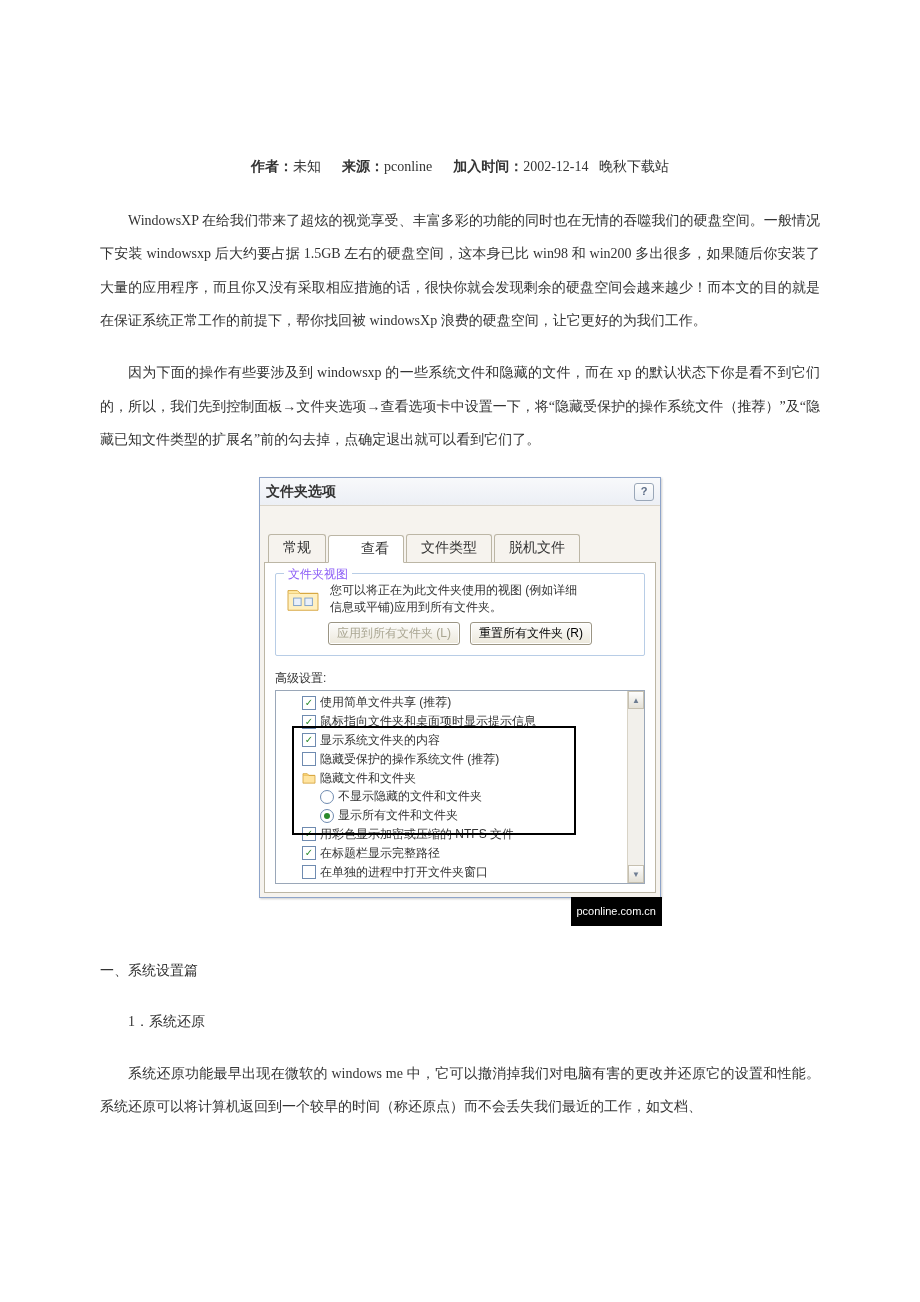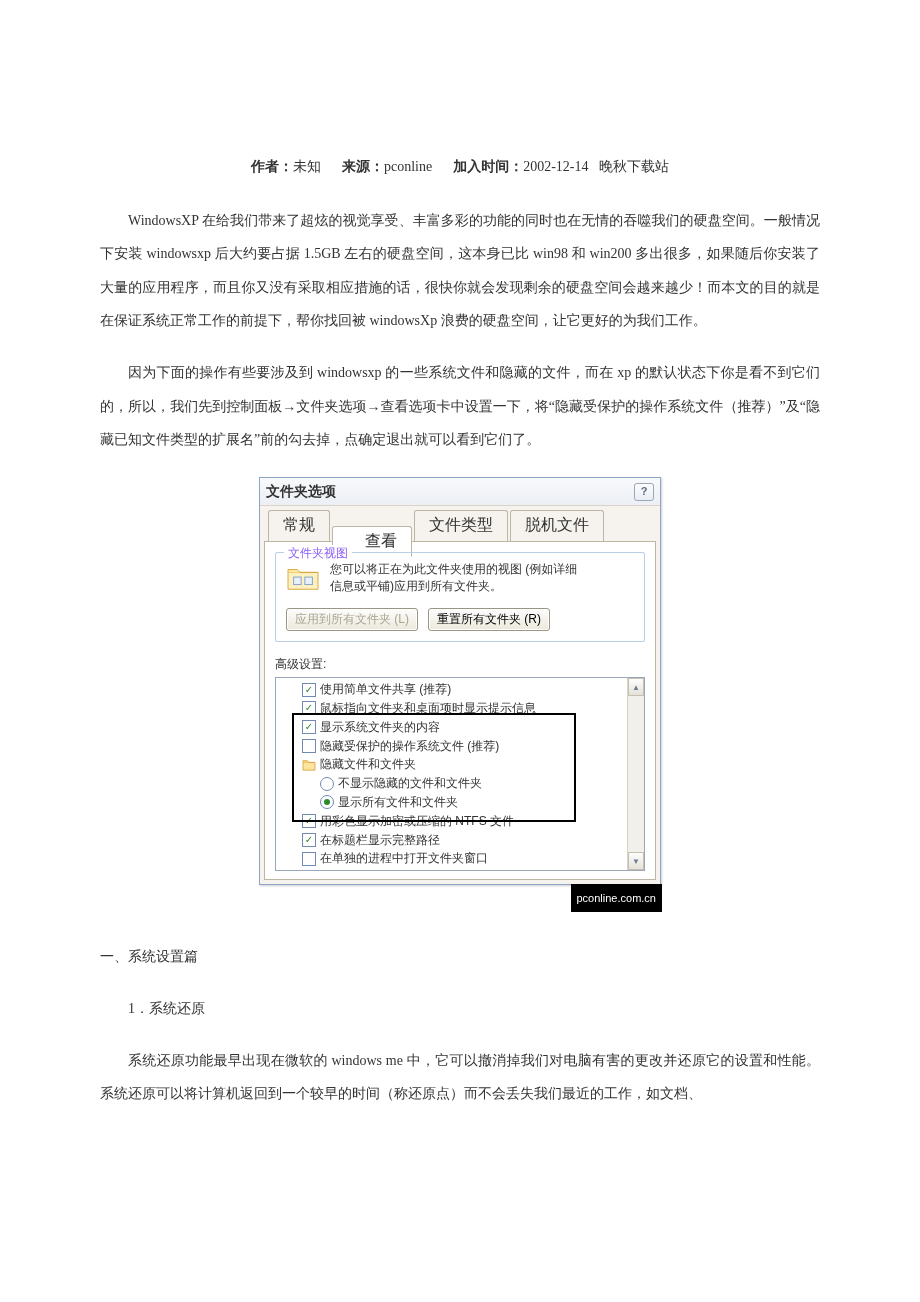--- a/index.html
+++ b/index.html
@@ -72,26 +72,27 @@
     gap: 2px;
     padding: 4px 4px 0 8px;
     position: relative;
   }
   .tab {
     padding: 3px 14px;
     border: 1px solid #bcb6a5;
     border-bottom: none;
     background: #f6f3ee;
     border-radius: 3px 3px 0 0;
-    font-size: 16px;
+    font-size: 14px;
+    margin-top: 24px;
   }
   .tab.active {
     background: #fff;
     position: relative;
-    top: 16px;
+    top: 1px;
     border-bottom: 1px solid #fff;
     padding-left: 32px;
   }
   .tab-panel {
     border: 1px solid #bcb6a5;
     background: #fff;
     margin: 0 4px 4px 4px;
     padding: 10px 10px 8px 10px;
   }
   .group-box {
@@ -117,21 +118,22 @@
   }
   .folder-icon {
     width: 34px;
     height: 30px;
     margin-top: 2px;
     flex: 0 0 auto;
   }
   .view-btns {
     display: flex;
     gap: 10px;
-    margin-top: 14px;
+    justify-content: center;
+    margin-top: 6px;
   }
   .xp-btn {
     font-family: "Tahoma", "SimSun", sans-serif;
     font-size: 12px;
     padding: 2px 8px;
     border: 1px solid #9b9584;
     border-radius: 3px;
     background: linear-gradient(#fdfdfd, #ece8db);
     box-shadow: inset 0 0 0 1px #fff;
   }

